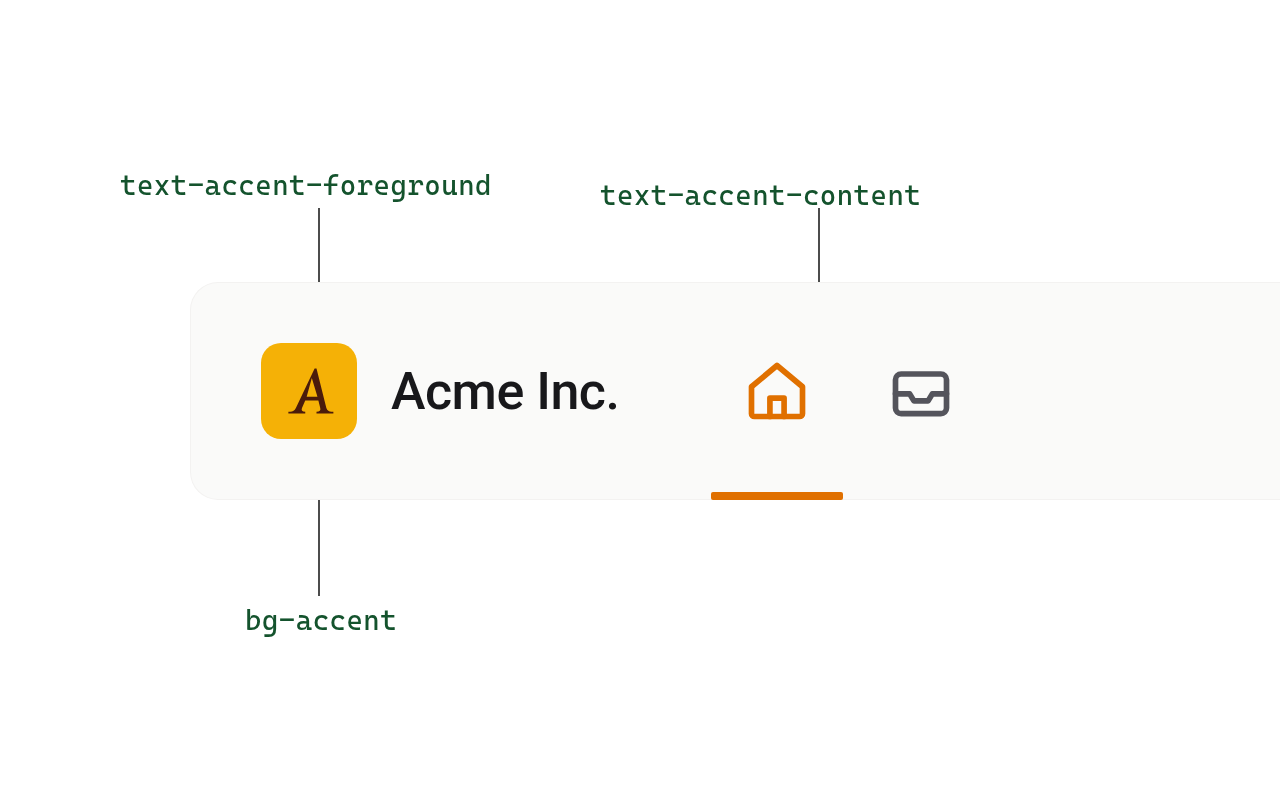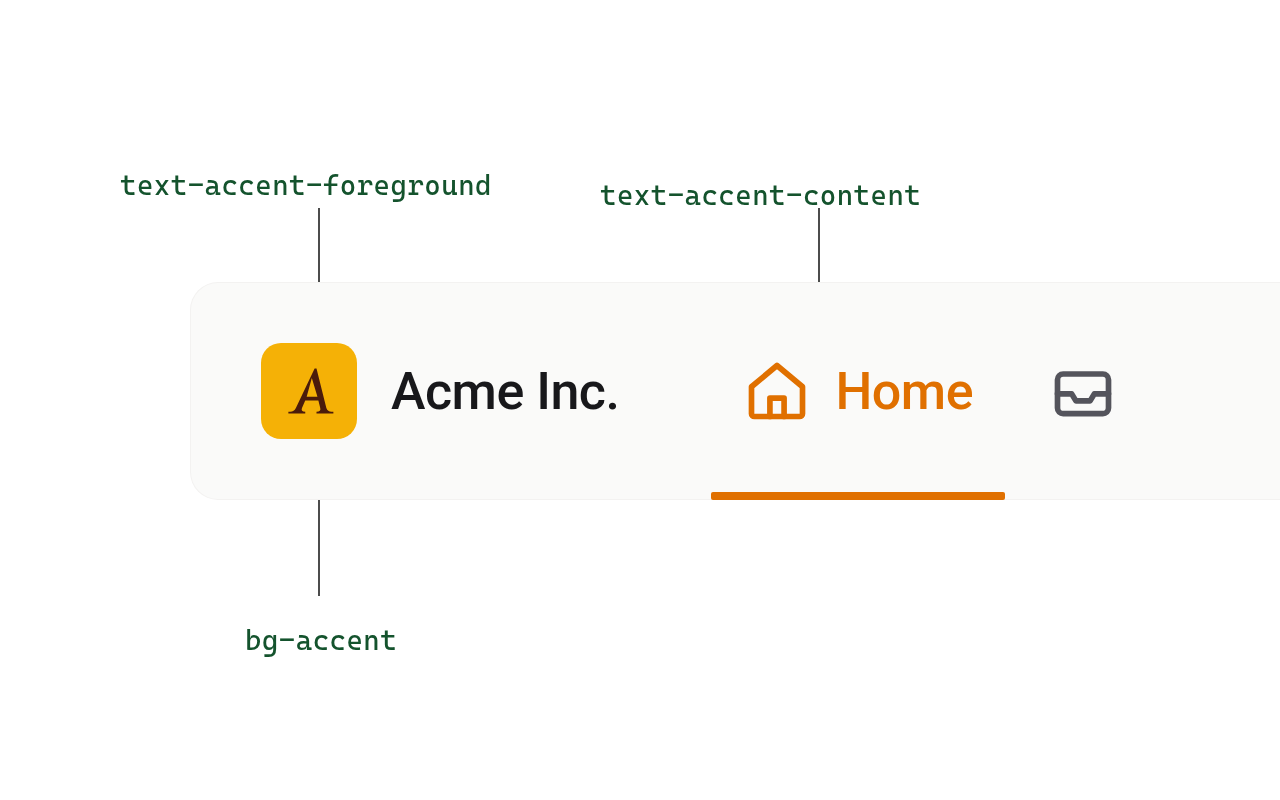--- a/index.html
+++ b/index.html
@@ -104,21 +104,21 @@
     }
     .tab-inbox { color: #54545c; padding-right: 0; }
     .tab-inbox svg { width: 68px; height: 68px; display:block; }
     svg.anno { position: absolute; overflow: visible; pointer-events: none; }
   </style>
 </head>
 <body>
 
 <div class="annotation-label" style="left:120px; top:169px;">text-accent-foreground</div>
 <div class="annotation-label" style="left:600px; top:153px;margin-top:26px;">text-accent-content</div>
-<div class="annotation-label" style="left:245px; top:624px;text-align:center;">bg-accent</div>
+<div class="annotation-label" style="left:245px; top:604px;text-align:center;">bg-accent</div>
 
 <svg class="anno" style="left:317px; top:208px; width:4px; height:176px;">
   <line x1="2" y1="0" x2="2" y2="176" class="annotation-line"></line>
 </svg>
 <svg class="anno" style="left:308px; top:377px; width:18px; height:18px;">
   <circle cx="9" cy="9" r="7" class="annotation-dot-outer"></circle>
   <circle cx="9" cy="9" r="3.5" class="annotation-dot-inner"></circle>
 </svg>
 
 <svg class="anno" style="left:817px; top:208px; width:4px; height:158px;">
@@ -149,21 +149,20 @@
   </div>
 
   <div class="tabs">
     <div class="tab tab-active">
       <span class="tab-icon-home">
         <svg viewBox="0 0 24 24" fill="none" stroke="#e07000" stroke-width="2" stroke-linecap="round" stroke-linejoin="round">
           <path d="M3 10.5 L12 3 L21 10.5 V20 a1 1 0 0 1 -1 1 H4 a1 1 0 0 1 -1 -1 Z"></path>
           <path d="M9.5 21 V14.5 H14.5 V21"></path>
         </svg>
       </span>
-      <span class="tab-label">Home</span>
       <span class="tab-active-underline"></span>
     </div>
     <div class="tab tab-inbox">
       <span>
         <svg viewBox="0 0 24 24" fill="none" stroke="#54545c" stroke-width="2" stroke-linecap="round" stroke-linejoin="round">
           <path d="M3 13 h5 l1.5 2.5 h5 L16 13 h5"></path>
           <path d="M5 6 h14 a2 2 0 0 1 2 2 v10 a2 2 0 0 1 -2 2 H5 a2 2 0 0 1 -2 -2 V8 a2 2 0 0 1 2 -2 Z"></path>
         </svg>
       </span>
     </div>

